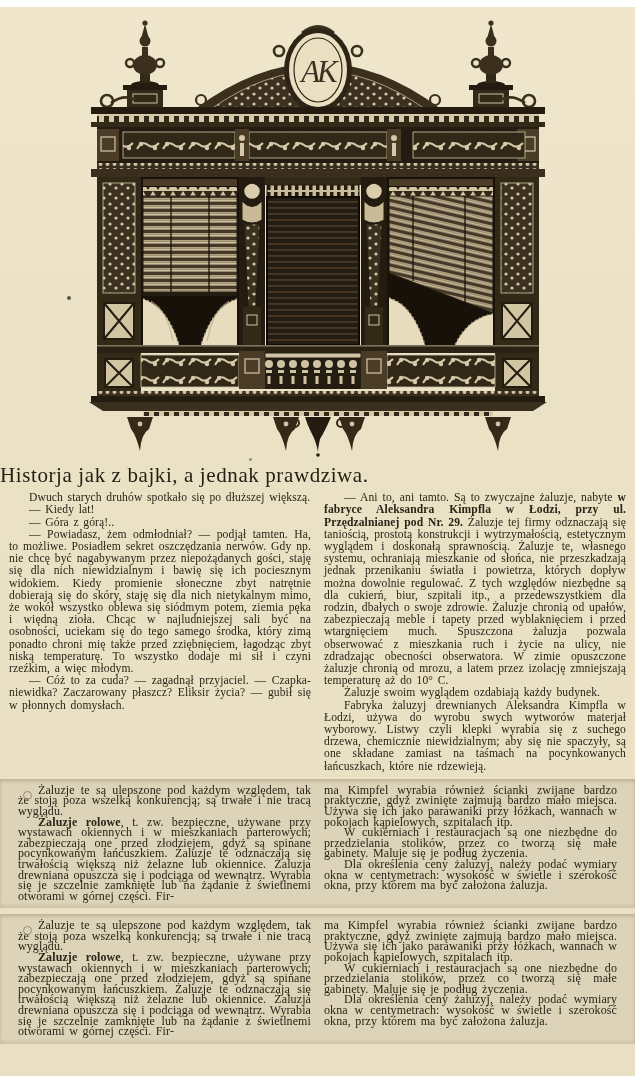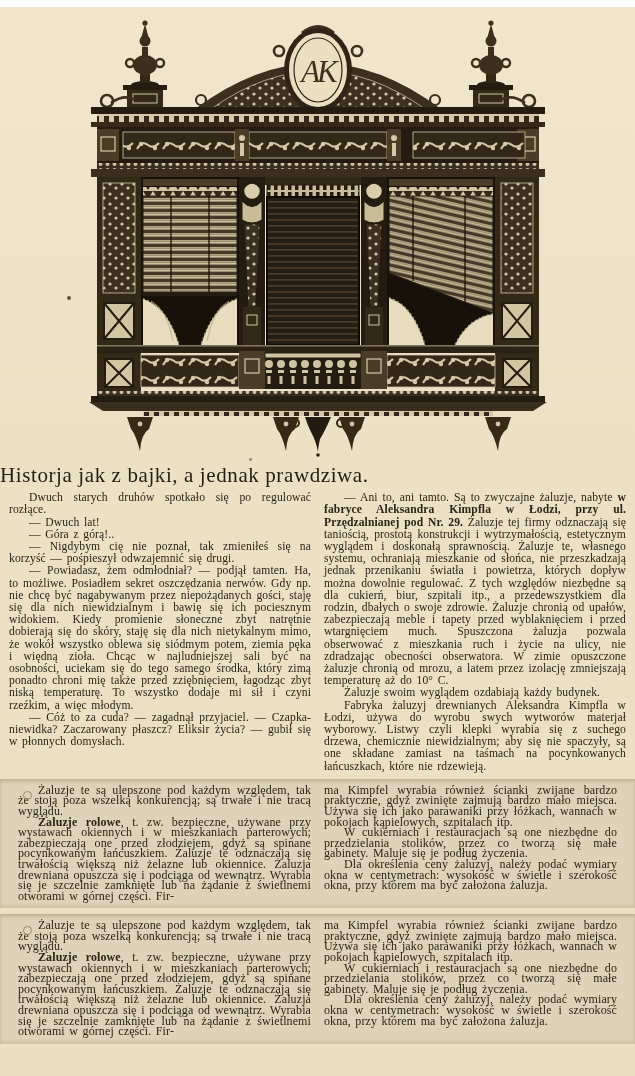--- a/index.html
+++ b/index.html
@@ -265,24 +265,23 @@
       <circle cx="212" cy="412" r="4" fill="none" stroke="#352a18" stroke-width="2"></circle>
       <circle cx="258" cy="412" r="4" fill="none" stroke="#352a18" stroke-width="2"></circle>
       <circle cx="235" cy="444" r="1.8" fill="#241c10"></circle>
     </g>
   </svg>
 
   <h1 class="page-title">Historja jak z bajki, a jednak prawdziwa.</h1>
 
   <div class="cols">
     <div class="col">
-        <p class="para"><span>Dwuch starych druhów spotkało się po regulować rozłące.</span></p>
-        <p class="para"><span>— Dwuch lat!</span></p>
+        <p class="para"><span>Dwuch starych druhów spotkało się po dłuższej większą.</span></p>
+        <p class="para"><span>— Kiedy lat!</span></p>
         <p class="para"><span>— Góra z górą!..</span></p>
-        <p class="para"><span>— Nigdybym cię nie poznał, tak zmieniłeś się na korzyść — pośpieszył odwzajemnić się drugi.</span></p>
         <p class="para"><span>— Powiadasz, żem odmłodniał? — podjął tamten. Ha, to możliwe. Posiadłem sekret oszczędzania nerwów. Gdy np. nie chcę być nagabywanym przez niepożądanych gości, staję się dla nich niewidzialnym i bawię się ich pociesznym widokiem. Kiedy promienie słoneczne zbyt natrętnie dobierają się do skóry, staję się dla nich nietykalnym mimo, że wokół wszystko oblewa się siódmym potem, ziemia pęka i więdną zioła. Chcąc w najludniejszej sali być na osobności, uciekam się do tego samego środka, który zimą ponadto chroni mię także przed zziębnięciem, łagodząc zbyt niską temperaturę. To wszystko dodaje mi sił i czyni rzeźkim, a więc młodym.</span></p>
         <p class="para"><span>— Cóż to za cuda? — zagadnął przyjaciel. — Czapka-niewidka? Zaczarowany płaszcz? Eliksir życia? — gubił się w płonnych domysłach.</span></p>
       </div>
     <div class="col">
         <p class="para"><span>— Ani to, ani tamto. Są to zwyczajne żaluzje, nabyte </span><span class="bold">w fabryce Aleksandra Kimpfla w Łodzi, przy ul. Przędzalnianej pod Nr. 29.</span><span> Żaluzje tej firmy odznaczają się taniością, prostotą konstrukcji i wytrzymałością, estetycznym wyglądem i doskonałą sprawnością. Żaluzje te, własnego systemu, ochraniają mieszkanie od słońca, nie przeszkadzają jednak przenikaniu światła i powietrza, których dopływ można dowolnie regulować. Z tych względów niezbędne są dla cukierń, biur, szpitali itp., a przedewszystkiem dla rodzin, dbałych o swoje zdrowie. Żaluzje chronią od upałów, zabezpieczają meble i tapety przed wyblaknięciem i przed wtargnięciem much. Spuszczona żaluzja pozwala obserwować z mieszkania ruch i życie na ulicy, nie zdradzając obecności obserwatora. W zimie opuszczone żaluzje chronią od mrozu, a latem przez izolację zmniejszają temperaturę aż do 10° C.</span></p>
         <p class="para"><span>Żaluzje swoim wyglądem ozdabiają każdy budynek.</span></p>
         <p class="para"><span>Fabryka żaluzyj drewnianych Aleksandra Kimpfla w Łodzi, używa do wyrobu swych wytworów materjał wyborowy. Listwy czyli klepki wyrabia się z suchego drzewa, chemicznie niewidzialnym; aby się nie spaczyły, są one składane zamiast na taśmach na pocynkowanych łańcuszkach, które nie rdzewieją.</span></p>
       </div>
   </div>
 

